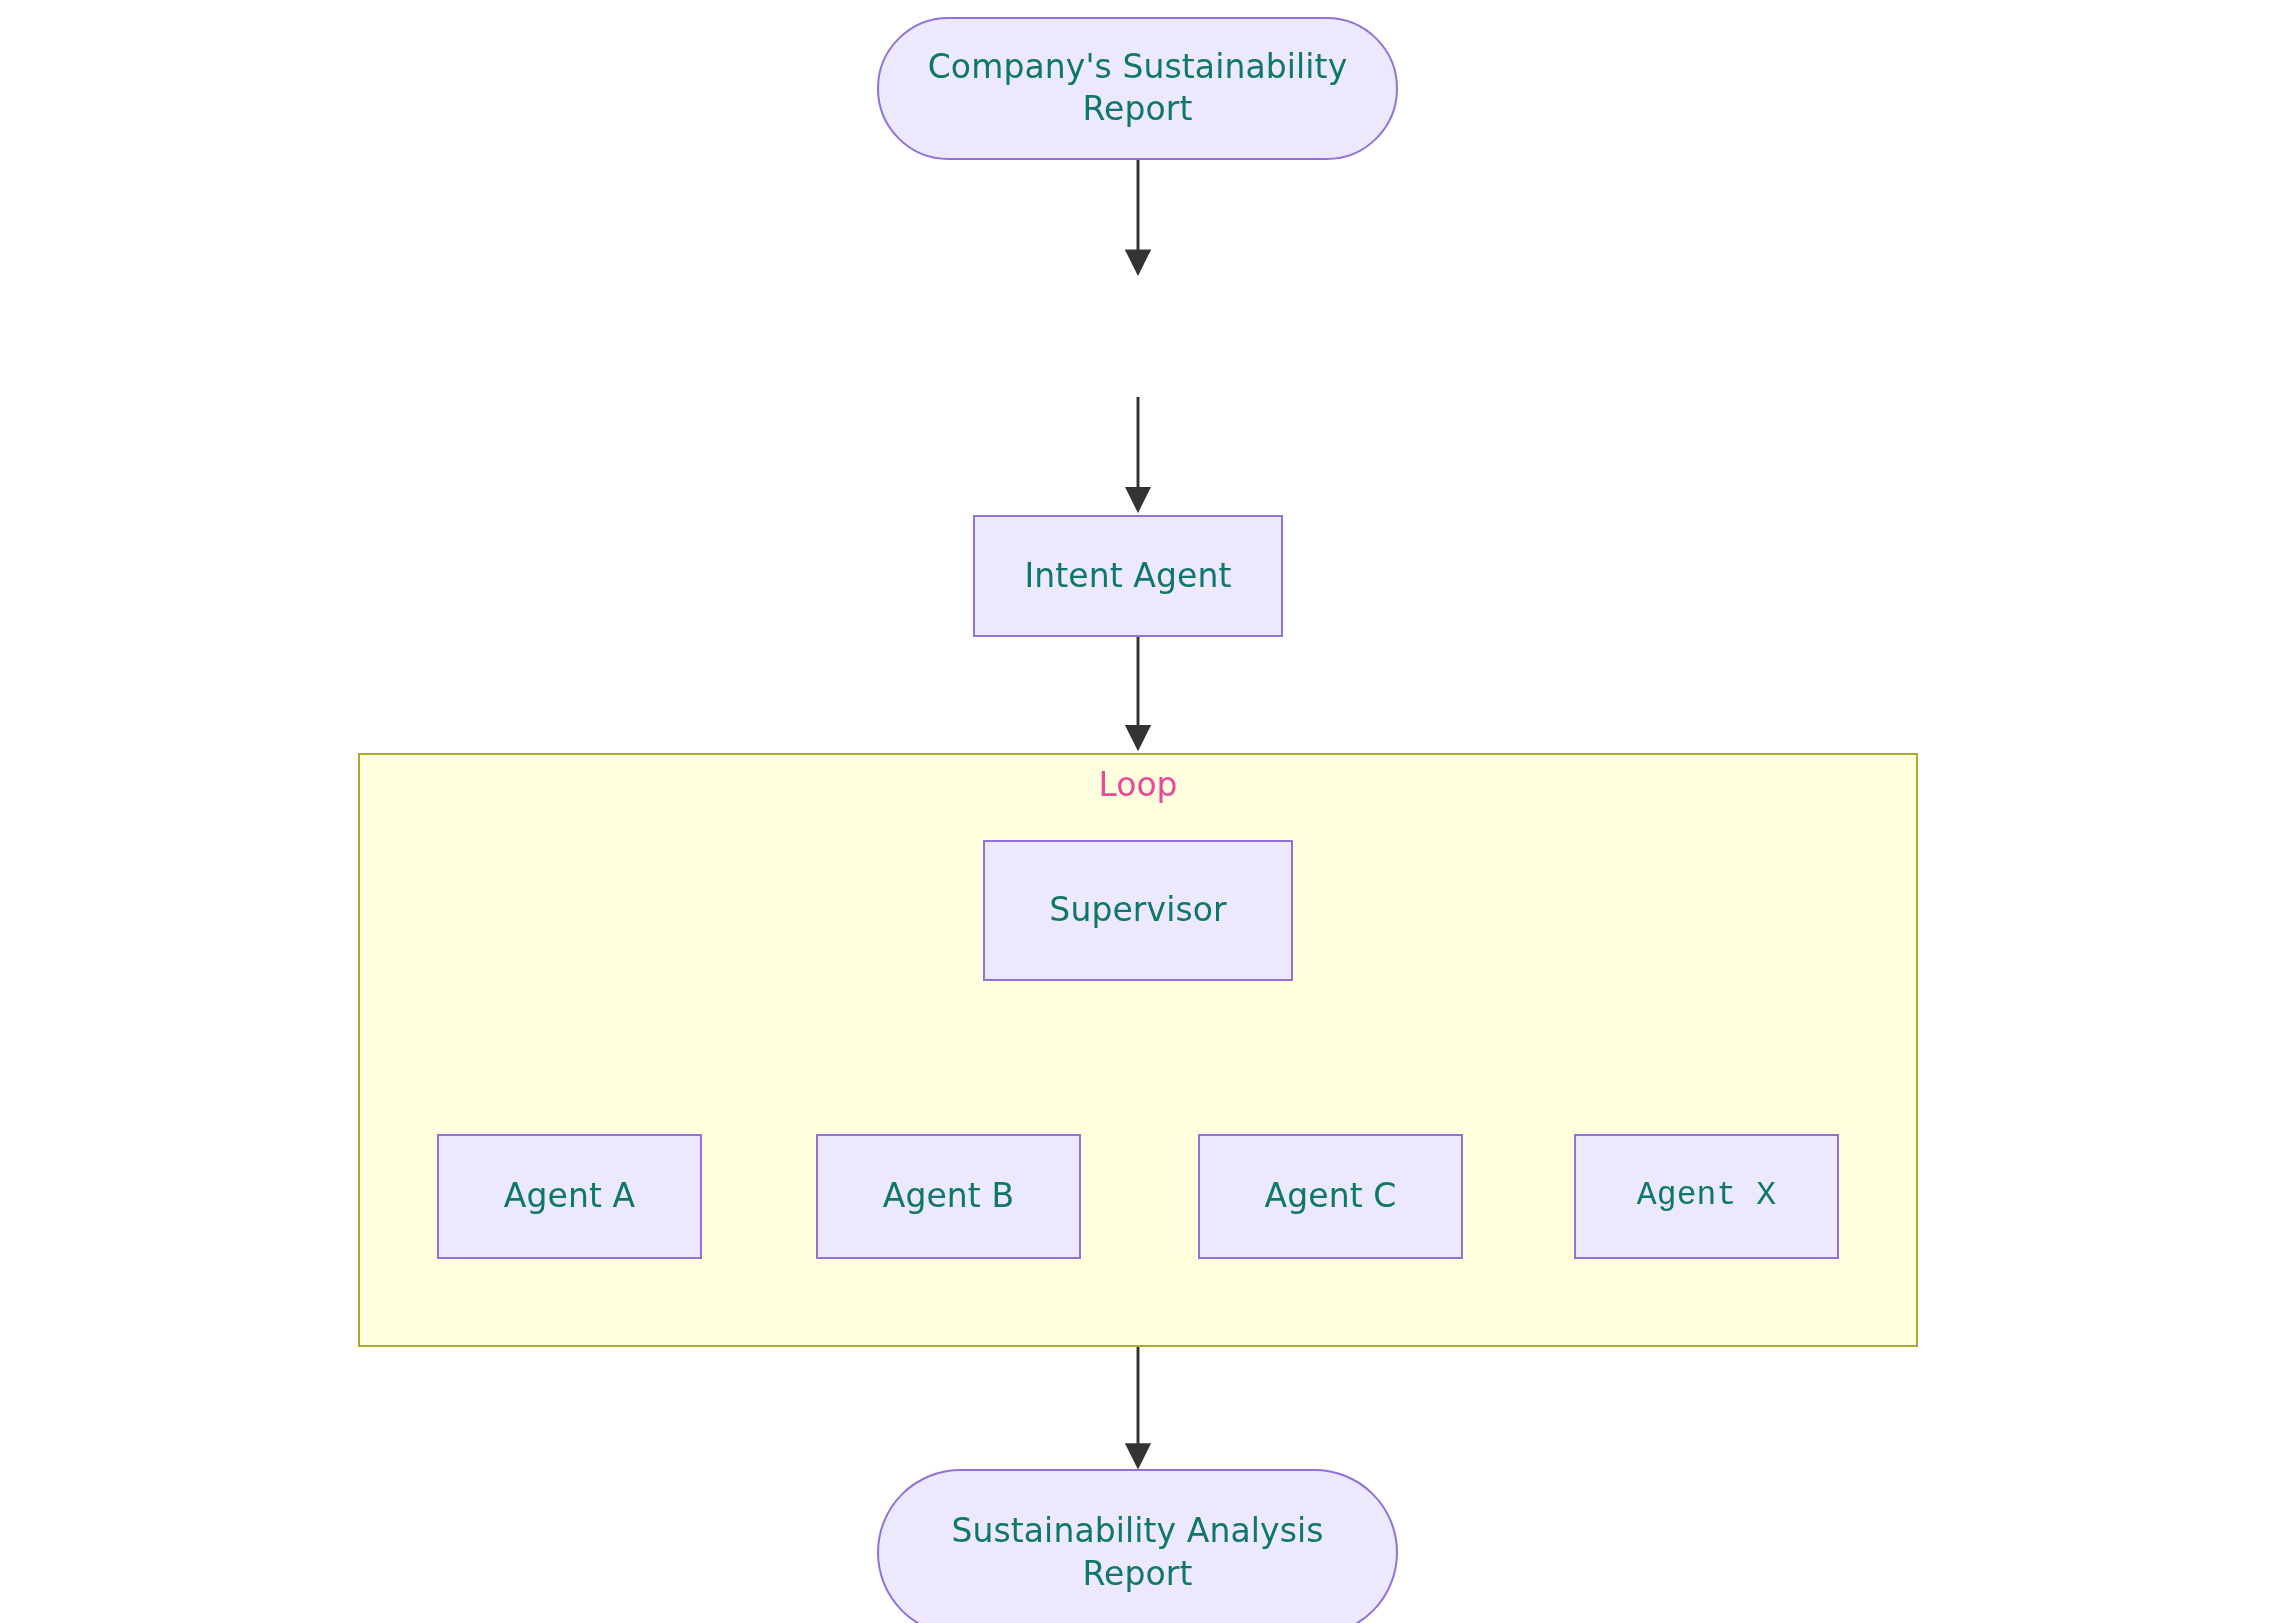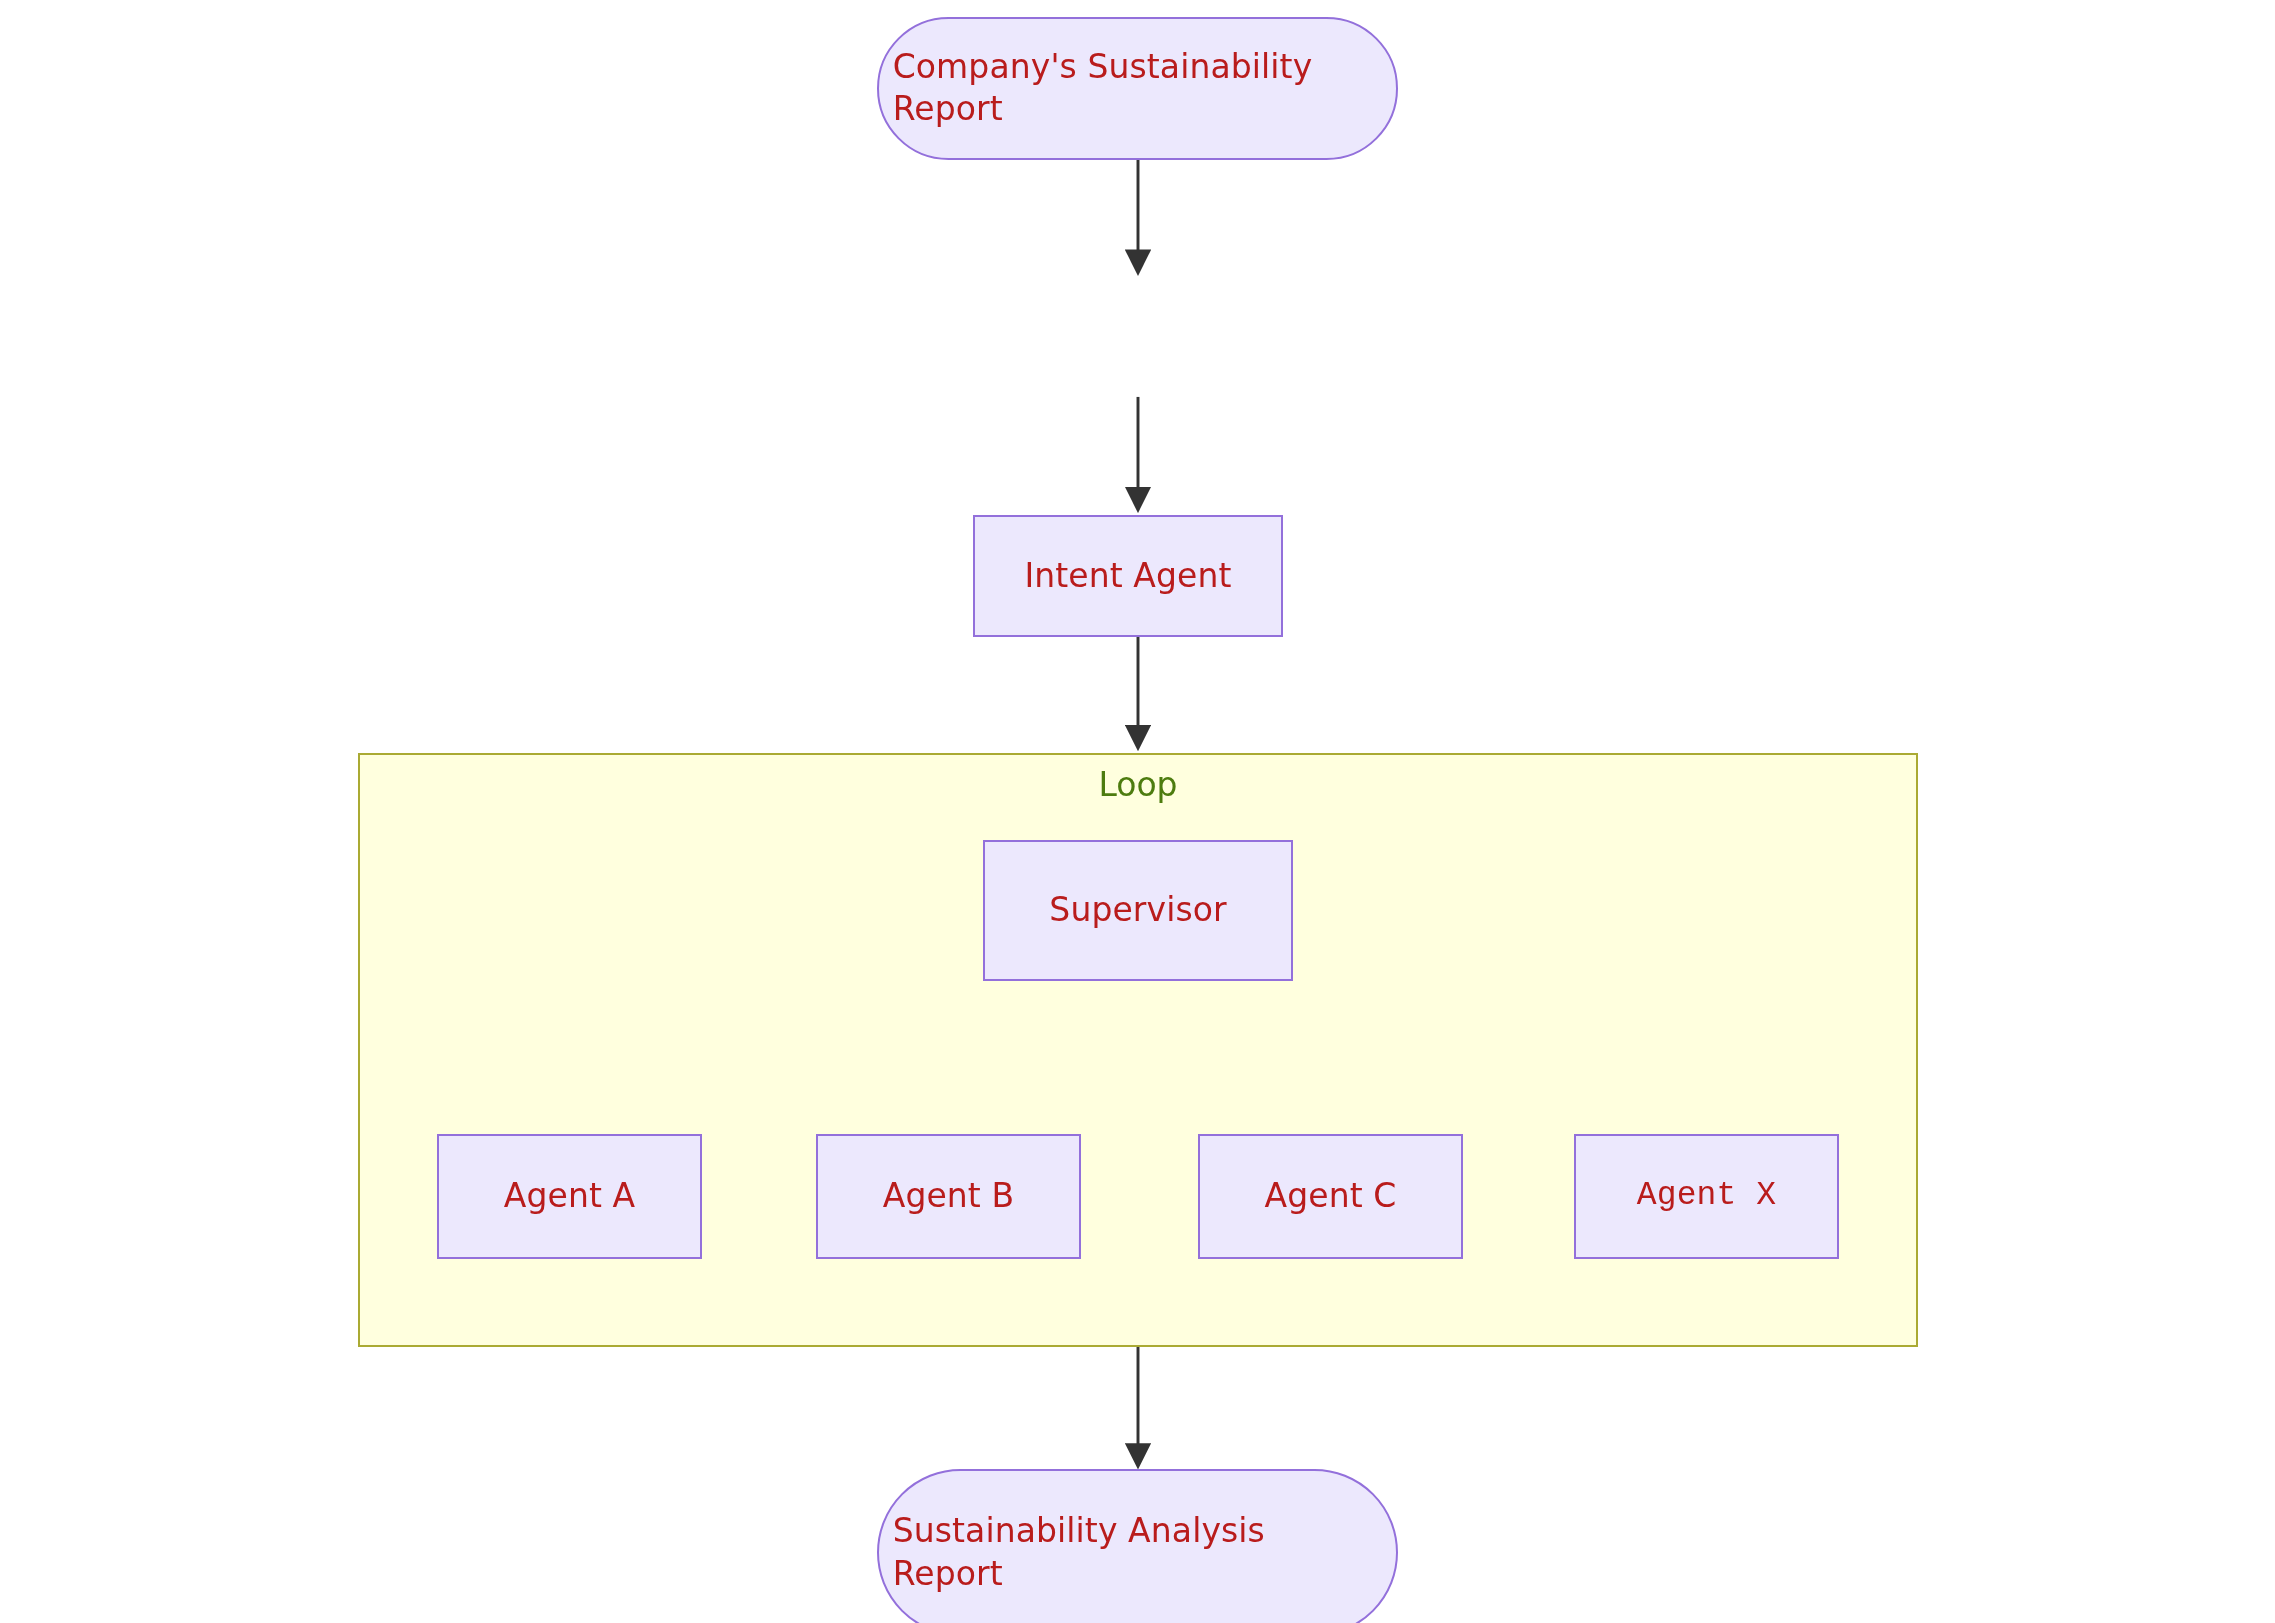--- a/index.html
+++ b/index.html
@@ -28,21 +28,22 @@
     overflow: visible;
   }
   .node {
     position: absolute;
     box-sizing: border-box;
     background: #ECE8FD;
     border: 2.9px solid #9370DB;
     display: flex;
     align-items: center;
     justify-content: center;
-    color: #b91c1c;
+    text-align: center;
+    color: #0f766e;
     font-size: 33px;
     line-height: 1.28;
     letter-spacing: 0.1px;
     z-index: 3;
   }
   .node.stadium {
     border-radius: 196px;
   }
   .node .label {
     display: block;
@@ -51,21 +52,21 @@
   .subgraph {
     position: absolute;
     box-sizing: border-box;
     background: #FFFFDE;
     border: 2.9px solid #AAAA33;
     z-index: 1;
   }
   .subgraph-title {
     position: absolute;
     z-index: 4;
-    color: #4d7c0f;
+    color: #ec4899;
     font-size: 33px;
     text-align: center;
     white-space: nowrap;
     transform: translateX(-50%);
   }
 </style>
 </head>
 <body>
 
 <div id="canvas">

